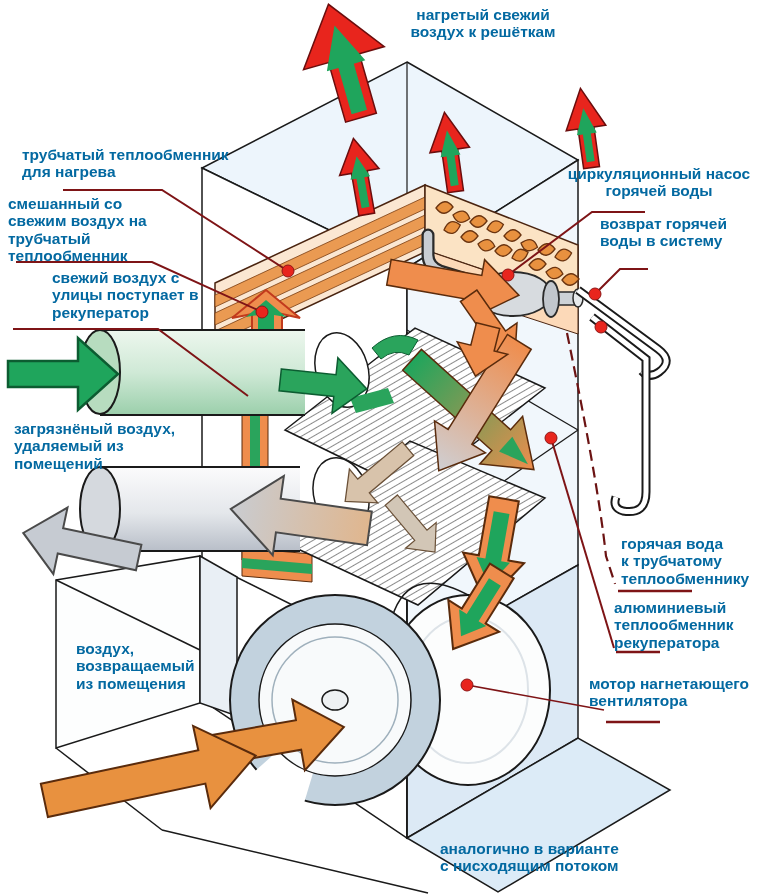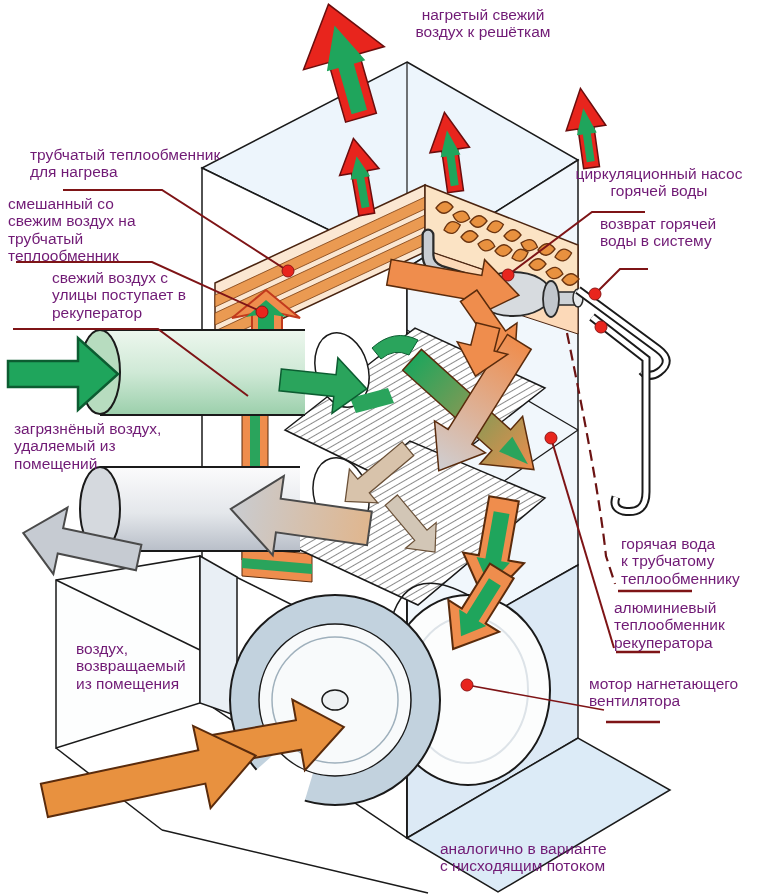--- a/index.html
+++ b/index.html
@@ -1,19 +1,19 @@
 <!DOCTYPE html>
 <html><head>
 <meta charset="utf-8">
 <style>
   html,body{margin:0;padding:0;background:#ffffff;}
   .canvas{position:relative;width:770px;height:896px;background:#ffffff;overflow:hidden;
           font-family:"Liberation Sans",sans-serif;}
   .canvas svg{position:absolute;left:0;top:0;}
-  .lbl{position:absolute;font-weight:normal;font-size:15.5px;line-height:1.12;color:#701a75;
+  .lbl{position:absolute;font-weight:bold;font-size:15.5px;line-height:1.12;color:#0369a1;
        white-space:pre-line;letter-spacing:0;}
   .lbl.center{text-align:center;}
 </style>
 </head>
 <body>
 
 <div class="canvas">
 
 <svg width="770" height="896" viewBox="0 0 770 896">
   <defs>
@@ -246,21 +246,21 @@
     <circle cx="508" cy="275" r="6"></circle>
     <circle cx="595" cy="294" r="6"></circle>
     <circle cx="601" cy="327" r="6"></circle>
     <circle cx="551" cy="438" r="6"></circle>
     <circle cx="467" cy="685" r="6"></circle>
   </g>
 </svg>
 
 <div class="lbl center" style="left:384px;top:6px;width:198px;">нагретый свежий
 воздух к решёткам</div>
-<div class="lbl" style="left:30px;top:146px;">трубчатый теплообменник
+<div class="lbl" style="left:22px;top:146px;">трубчатый теплообменник
 для нагрева</div>
 <div class="lbl" style="left:8px;top:195px;">смешанный со
 свежим воздух на
 трубчатый
 теплообменник</div>
 <div class="lbl" style="left:12px;top:269px;margin-left:40px;">свежий воздух с
 улицы поступает в
 рекуператор</div>
 <div class="lbl" style="left:14px;top:420px;">загрязнёный воздух,
 удаляемый из

